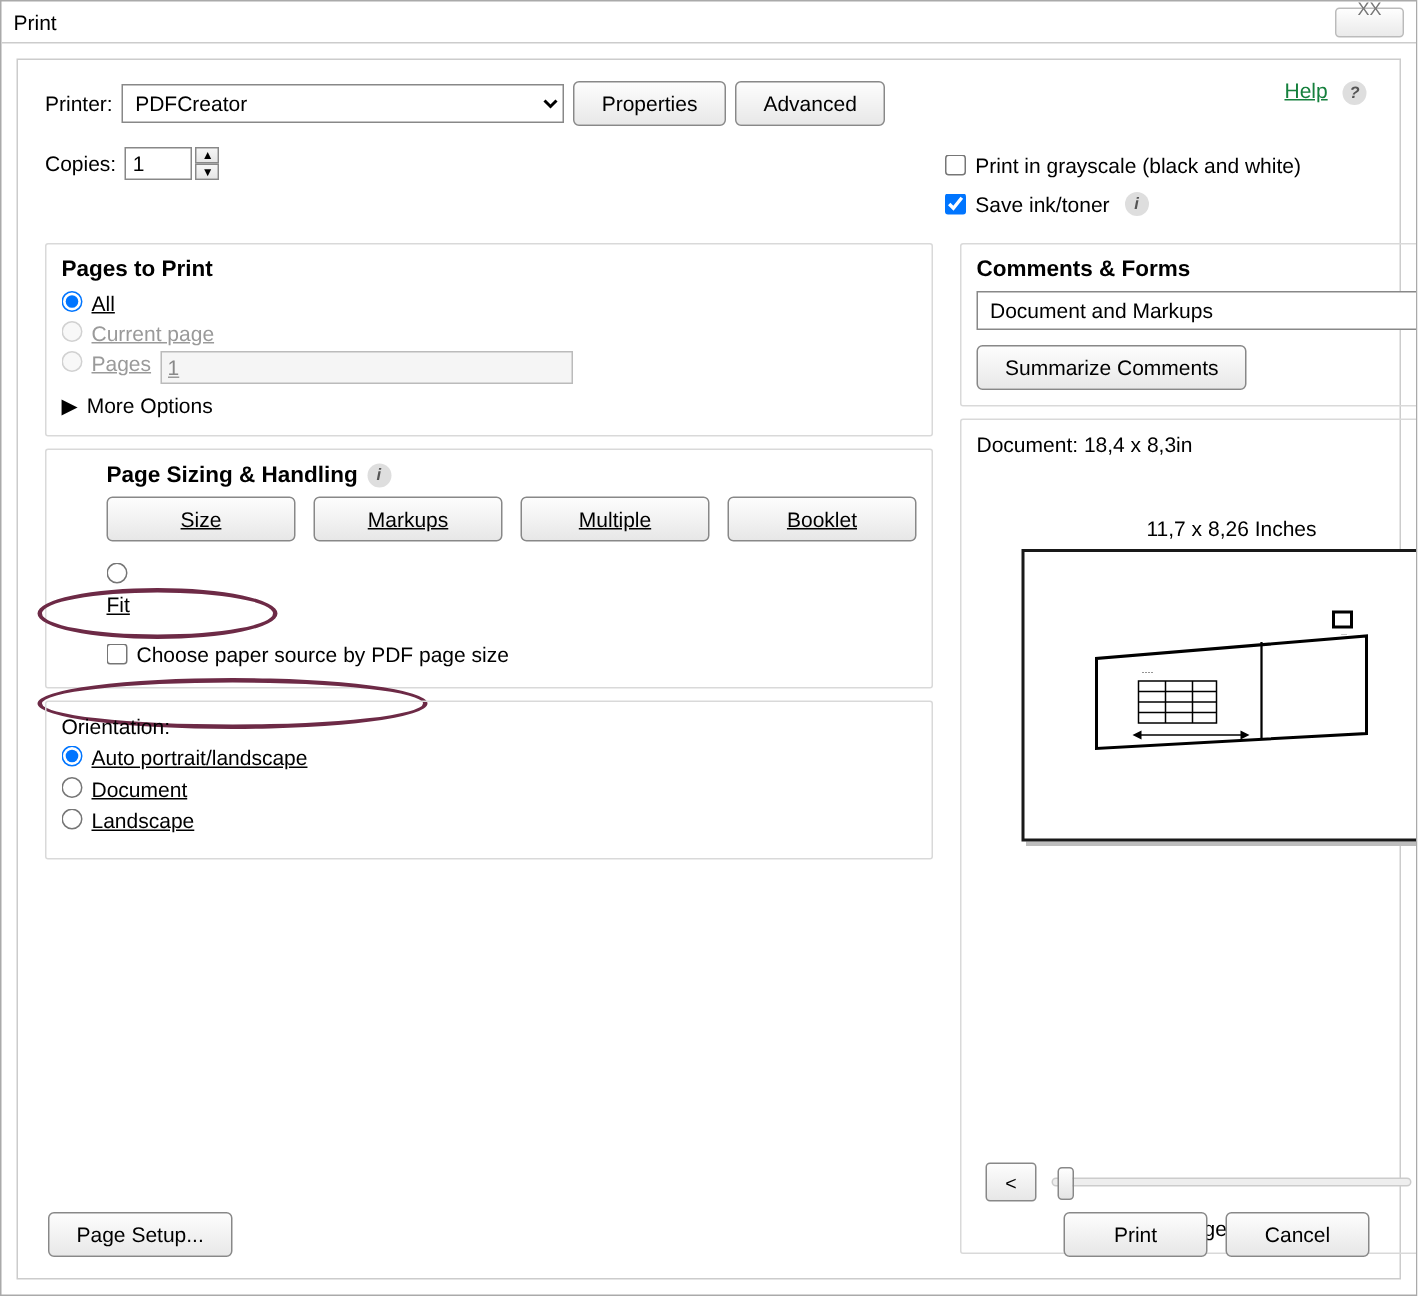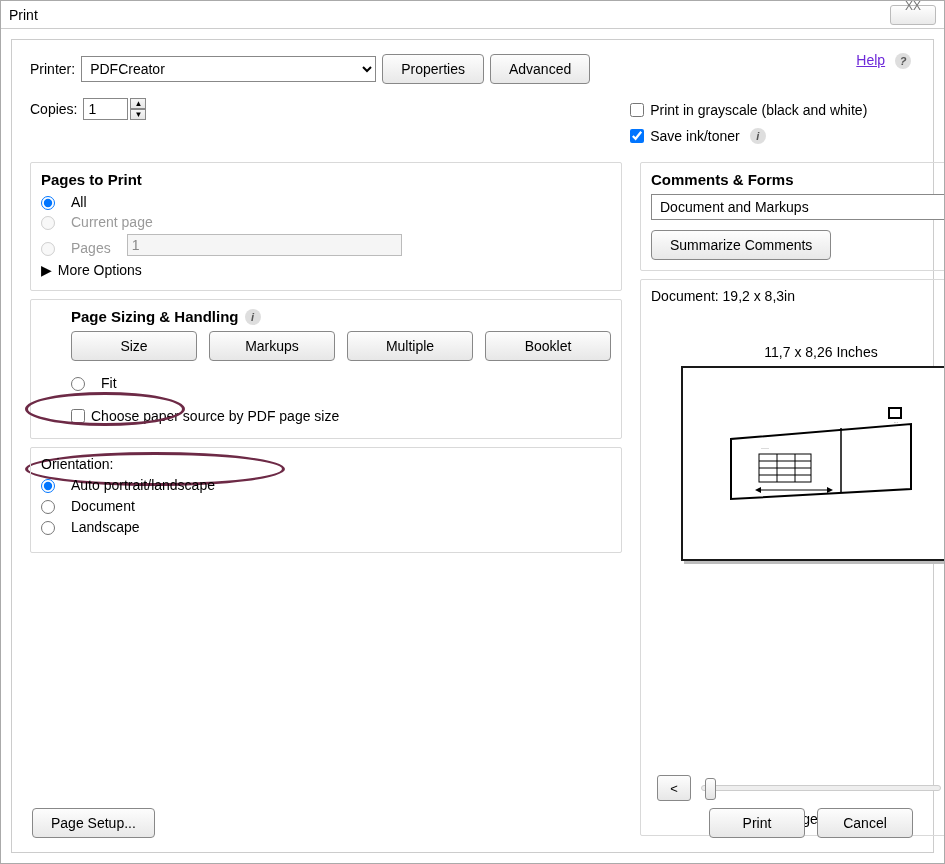--- a/index.html
+++ b/index.html
@@ -80,35 +80,35 @@
     height: calc(100% - 110px);
   }
   .left-col { flex:0 0 560px; display:flex; flex-direction:column; }
   .right-col { flex:1 1 auto; display:flex; flex-direction:column; }
   .panel {
     border:1px solid #d9d9d9; border-radius:2px;
     padding:8px 10px 12px 10px; margin-bottom:8px;
     position:relative;
   }
   .panel-title { font-weight:bold; font-size:15px; margin-bottom:6px; display:flex; align-items:center; gap:6px; }
-  .pages-radio { display:flex; align-items:flex-end; gap:16px; margin:4px 0; }
+  .pages-radio { display:flex; align-items:flex-start; gap:6px; margin:4px 0;text-decoration:underline; }
   .disabled { color:#9a9a9a; }
   input.pages-field {
     width:275px; height:22px; border:1px solid #bbb; background:#f5f5f5; color:#888;
     padding:0 4px; font-size:14px;
   }
   .more-options { display:flex; align-items:center; gap:6px; cursor:pointer; margin-top:6px; }
-  .btn-row { display:flex; gap:12px; margin:6px 0 14px 0; }
+  .btn-row { display:flex; gap:12px; margin:6px 0 14px 0;text-decoration:underline; }
   .btn-wide {
     width:126px; height:30px;
     border:1px solid #888; border-radius:4px;
     background:linear-gradient(#fdfdfd,#e7e7e7);
     font-size:14px; cursor:pointer;
   }
-  .size-options .pages-radio { margin:5px 0; }
+  .size-options .pages-radio { margin:5px 0;flex-direction:column; }
   input.scale-field {
     width:58px; height:22px; border:1px solid #bbb; background:#f5f5f5; color:#888;
     padding:0 4px; font-size:14px; margin-left:2px;
   }
   .orient .pages-radio { margin:5px 0; }
   .info-i {
     width:16px; height:16px; border-radius:50%; background:#dedede;
     display:inline-flex; align-items:center; justify-content:center;
     font-style:italic; font-weight:bold; color:#555; font-size:11px;
   }
@@ -155,21 +155,21 @@
     position:absolute; left:20px; right:20px; bottom:14px;
     display:flex; justify-content:space-between; align-items:center;
   }
   .right-btns { display:flex; gap:12px; }
   .big-btn {
     width:96px; height:30px; border:1px solid #888; border-radius:4px;
     background:linear-gradient(#fdfdfd,#e7e7e7); font-size:14px; cursor:pointer;
   }
 
   .help-link { position:absolute; right:22px; top:12px; font-size:14px; }
-  .help-link a { color:#6d28d9; text-decoration:underline; }
+  .help-link a { color:#15803d; text-decoration:underline; }
 </style>
 </head>
 <body>
 
 <div class="window">
 
   <div class="titlebar">
     <span>Print</span>
     <div class="close-box">
       <span>XX</span>
@@ -290,21 +290,21 @@
           <div class="panel-title">Comments &amp; Forms</div>
           <select class="dd">
             <option>Document and Markups</option>
           </select>
           <div style="margin-top:10px;">
             <button class="btn">Summarize Comments</button>
           </div>
         </div>
 
         <div class="preview-area">
-          <div class="doc-dims">Document: 19,2 x 8,3in</div>
+          <div class="doc-dims">Document: 18,4 x 8,3in</div>
           <div class="preview-caption">11,7 x 8,26 Inches</div>
           <div class="preview-page">
             <svg class="preview-contents" viewBox="0 0 220 120">
               <polygon points="20,95 20,35 200,20 200,85" fill="none" stroke="#000" stroke-width="2"></polygon>
               <line x1="130" y1="24" x2="130" y2="88" stroke="#000" stroke-width="1.5"></line>
 
               <rect x="178" y="4" width="12" height="10" fill="none" stroke="#000" stroke-width="2"></rect>
               <text x="183" y="20" font-size="4" fill="#000">···</text>
 
               <rect x="48" y="50" width="52" height="28" fill="none" stroke="#000" stroke-width="1"></rect>

